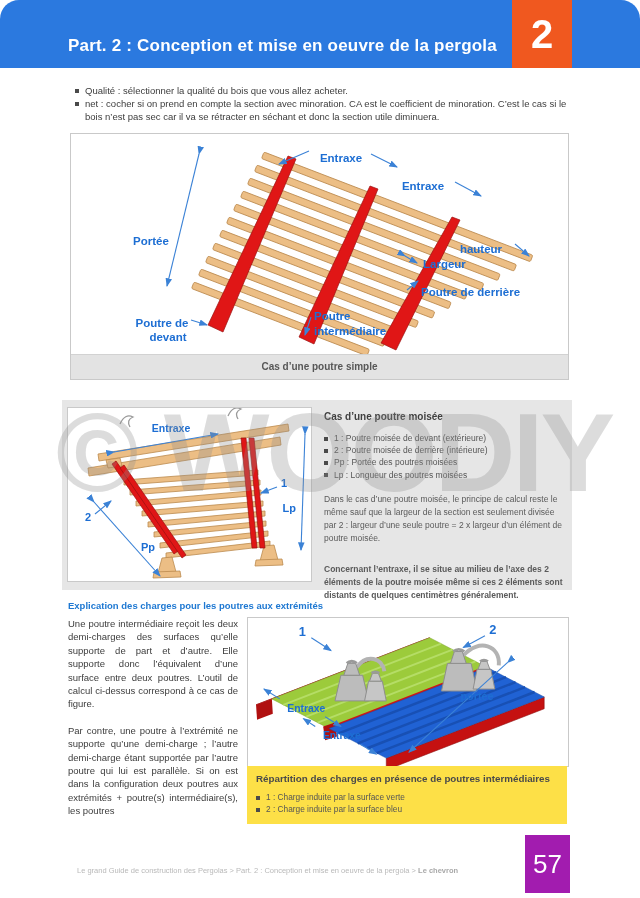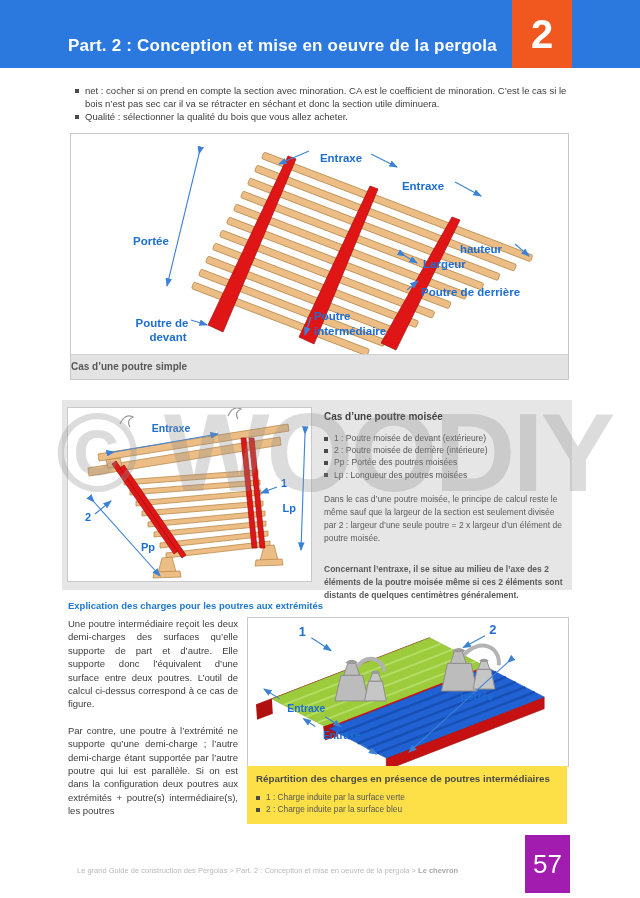--- a/index.html
+++ b/index.html
@@ -1,34 +1,34 @@
 <!DOCTYPE html>
 <html><head>
 <meta charset="utf-8">
 <style>
   html,body{margin:0;padding:0;background:#ffffff;}
   #page{position:relative;width:640px;height:898px;background:#fff;overflow:hidden;
-        font-family:"Liberation Sans","DejaVu Sans",sans-serif;}
+        font-family:"Liberation Sans","DejaVu Sans",sans-serif;border-radius:19px;}
   .abs{position:absolute;}
 
   
   .header-bar{left:0;top:0;width:640px;height:68px;background:#2b79df;}
   .header-title{left:68px;top:36px;color:#fff;font-size:17px;font-weight:bold;letter-spacing:.2px;}
   .chapter-box{left:512px;top:0;width:60px;height:68px;background:#f0581f;color:#fff;
                display:flex;align-items:center;justify-content:center;font-size:40px;font-weight:bold;}
 
   
   .intro{left:75px;top:84px;width:494px;font-size:9.5px;line-height:13px;color:#3c3c3c;}
   .b-row{display:flex;}
   .b-sq{width:4px;height:4px;background:#4a4a4a;margin:4.5px 6px 0 0;flex:0 0 4px;}
 
   
   .panel1{left:70px;top:133px;width:497px;border:1px solid #c9c9c9;background:#fff;}
   .fig1{display:block;width:495px;height:220px;}
-  .cap1{background:#e3e3e3;border-top:1px solid #d2d2d2;text-align:left;
+  .cap1{background:#e3e3e3;border-top:1px solid #d2d2d2;text-align:center;
         font-size:10px;font-weight:bold;color:#575757;padding:6px 0 7px;}
 
   .panel2{left:62px;top:400px;width:510px;height:190px;background:#e6e6e6;}
   .fig2box{left:5px;top:7px;width:243px;height:173px;background:#fff;border:1px solid #c9c9c9;}
   .fig2{display:block;width:243px;height:173px;}
   .p2right{left:262px;top:11px;width:240px;}
   .p2title{font-size:10px;font-weight:bold;color:#3f3f3f;margin:0 0 10px;}
   .p2bullets{font-size:8.5px;color:#555;line-height:12.2px;}
   .p2par{font-size:8.5px;color:#5a5a5a;line-height:13.2px;margin-top:12px;}
 
@@ -70,25 +70,25 @@
 
 <div id="page">
 
   <div class="abs header-bar"></div>
   <div class="abs header-title">Part. 2 : Conception et mise en oeuvre de la pergola</div>
   <div class="abs chapter-box">2</div>
 
   <div class="abs intro">
     <div class="b-row">
       <span class="b-sq"></span>
-      <span>net : cocher si on prend en compte la section avec minoration. CA est le coefficient de minoration. C’est le cas si le bois n’est pas sec car il va se rétracter en séchant et donc la section utile diminuera.</span>
+      <span>Qualité : sélectionner la qualité du bois que vous allez acheter.</span>
     </div>
     <div class="b-row">
       <span class="b-sq"></span>
-      <span>Qualité : sélectionner la qualité du bois que vous allez acheter.</span>
+      <span>net : cocher si on prend en compte la section avec minoration. CA est le coefficient de minoration. C’est le cas si le bois n’est pas sec car il va se rétracter en séchant et donc la section utile diminuera.</span>
     </div>
   </div>
 
   <div class="abs panel1">
     <svg class="fig1" viewBox="0 0 495 220">
       <defs>
         <marker id="a1" markerWidth="8" markerHeight="6" refX="7" refY="3" orient="auto">
           <path d="M0,0 L8,3 L0,6 z" fill="#3b82d6"></path>
         </marker>
       </defs>

